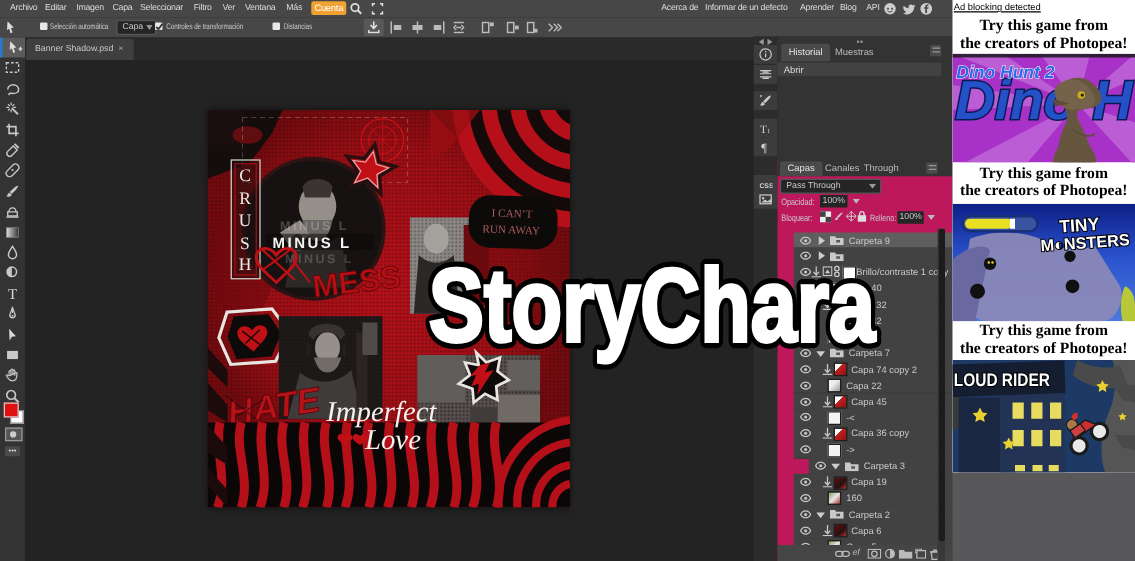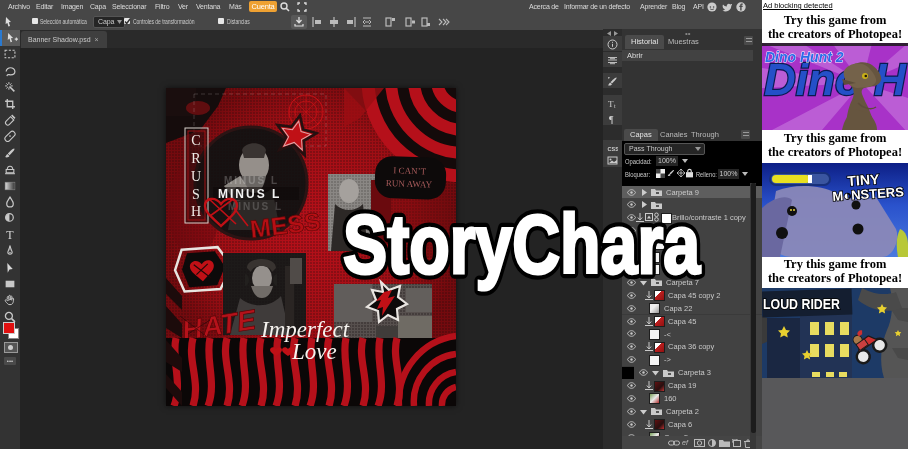--- a/index.html
+++ b/index.html
@@ -30,22 +30,22 @@
 
 .rstrip{position:absolute;left:603px;top:29px;width:19px;height:420px;background:#2c2c2c;}
 .rbtn{position:absolute;left:0;width:19px;height:15px;background:#3c3c3c;color:#c9c9c9;text-align:center;}
 
 .hist{position:absolute;left:622px;top:29px;width:140px;height:99px;background:#333333;}
 .hist .tabsrow{position:absolute;left:0;top:0;width:140px;height:20px;background:#333333;}
 .ptab{position:absolute;top:6px;height:14px;line-height:14px;font-size:7.5px;color:#bbb;padding:0 6px;}
 .ptab.on{background:#4a4a4a;border-radius:2px 2px 0 0;color:#e5e5e5;}
 .abrir{position:absolute;left:0;top:21px;width:126px;height:11px;background:#424242;color:#ddd;font-size:7.5px;line-height:12px;padding-left:5px;}
 
-.layers{position:absolute;left:622px;top:128px;width:140px;height:321px;background:#000000;font-size:7.5px;color:#c9c9c9;}
-.lrow{position:absolute;left:0;width:156px;height:12.9px;border-bottom:1px solid #3a3a3a;background:#424242;}
+.layers{position:absolute;left:622px;top:128px;width:140px;height:321px;background:#be185d;font-size:7.5px;color:#c9c9c9;}
+.lrow{position:absolute;left:13px;width:156px;height:12.9px;border-bottom:1px solid #3a3a3a;background:#424242;}
 .lname{position:absolute;top:2.2px;white-space:nowrap;color:#c9c9c9;}
 .eye{position:absolute;left:5px;top:3px;}
 .thumb{position:absolute;top:1.5px;width:9px;height:9px;background:#fff;border:1px solid #1e1e1e;}
 .fxr{position:absolute;right:8px;top:1px;color:#ddd;font-size:7px;font-style:italic;}
 .scroll{position:absolute;left:128px;top:55px;width:6px;height:266px;background:#383838;}
 .sthumb{position:absolute;left:1px;top:0;width:4.5px;height:250px;background:#1c1c1c;border-radius:2px;}
 
 .ads{position:absolute;left:762px;top:0;width:146px;height:449px;background:#58585a;}
 .adwhite{position:absolute;left:0;width:146px;background:#ffffff;}
 .adtxt{font-family:"Liberation Serif",serif;font-weight:bold;color:#000;font-size:12.5px;text-align:center;line-height:14px;}
@@ -568,21 +568,21 @@
       <div class="lrow" style="top:160.7px;">
         <svg class="eye" width="9" height="7" viewBox="0 0 9 7">
           <path d="M.5 3.5C1.5 1.5 3 .7 4.5.7S7.5 1.5 8.5 3.5C7.5 5.5 6 6.3 4.5 6.3S1.5 5.5.5 3.5z" fill="none" stroke="#c9c9c9" stroke-width=".9"></path>
           <circle cx="4.5" cy="3.5" r="1.2" fill="#c9c9c9"></circle>
         </svg>
         <svg class="abs" style="left:23px;top:2px" width="8" height="9" viewBox="0 0 8 9">
           <path d="M4 0v6M1.8 4.5L4 7l2.2-2.5" fill="none" stroke="#c9c9c9" stroke-width="1"></path>
           <path d="M0 8.5h8" stroke="#c9c9c9" stroke-width="1"></path>
         </svg>
         <div class="thumb" style="left:32px;background:linear-gradient(135deg,#fff 35%,#c02020 35%,#901010 100%);"></div>
-        <span class="lname" style="left:46px">Capa 45 copy 2</span>
+        <span class="lname" style="left:46px">Capa 74 copy 2</span>
       </div>
       <div class="lrow" style="top:173.60000000000002px;">
         <svg class="eye" width="9" height="7" viewBox="0 0 9 7">
           <path d="M.5 3.5C1.5 1.5 3 .7 4.5.7S7.5 1.5 8.5 3.5C7.5 5.5 6 6.3 4.5 6.3S1.5 5.5.5 3.5z" fill="none" stroke="#c9c9c9" stroke-width=".9"></path>
           <circle cx="4.5" cy="3.5" r="1.2" fill="#c9c9c9"></circle>
         </svg>
         <div class="thumb" style="left:27px;background:linear-gradient(135deg,#eee 40%,#999 100%);"></div>
         <span class="lname" style="left:42px">Capa 22</span>
       </div>
       <div class="lrow" style="top:186.5px;">

